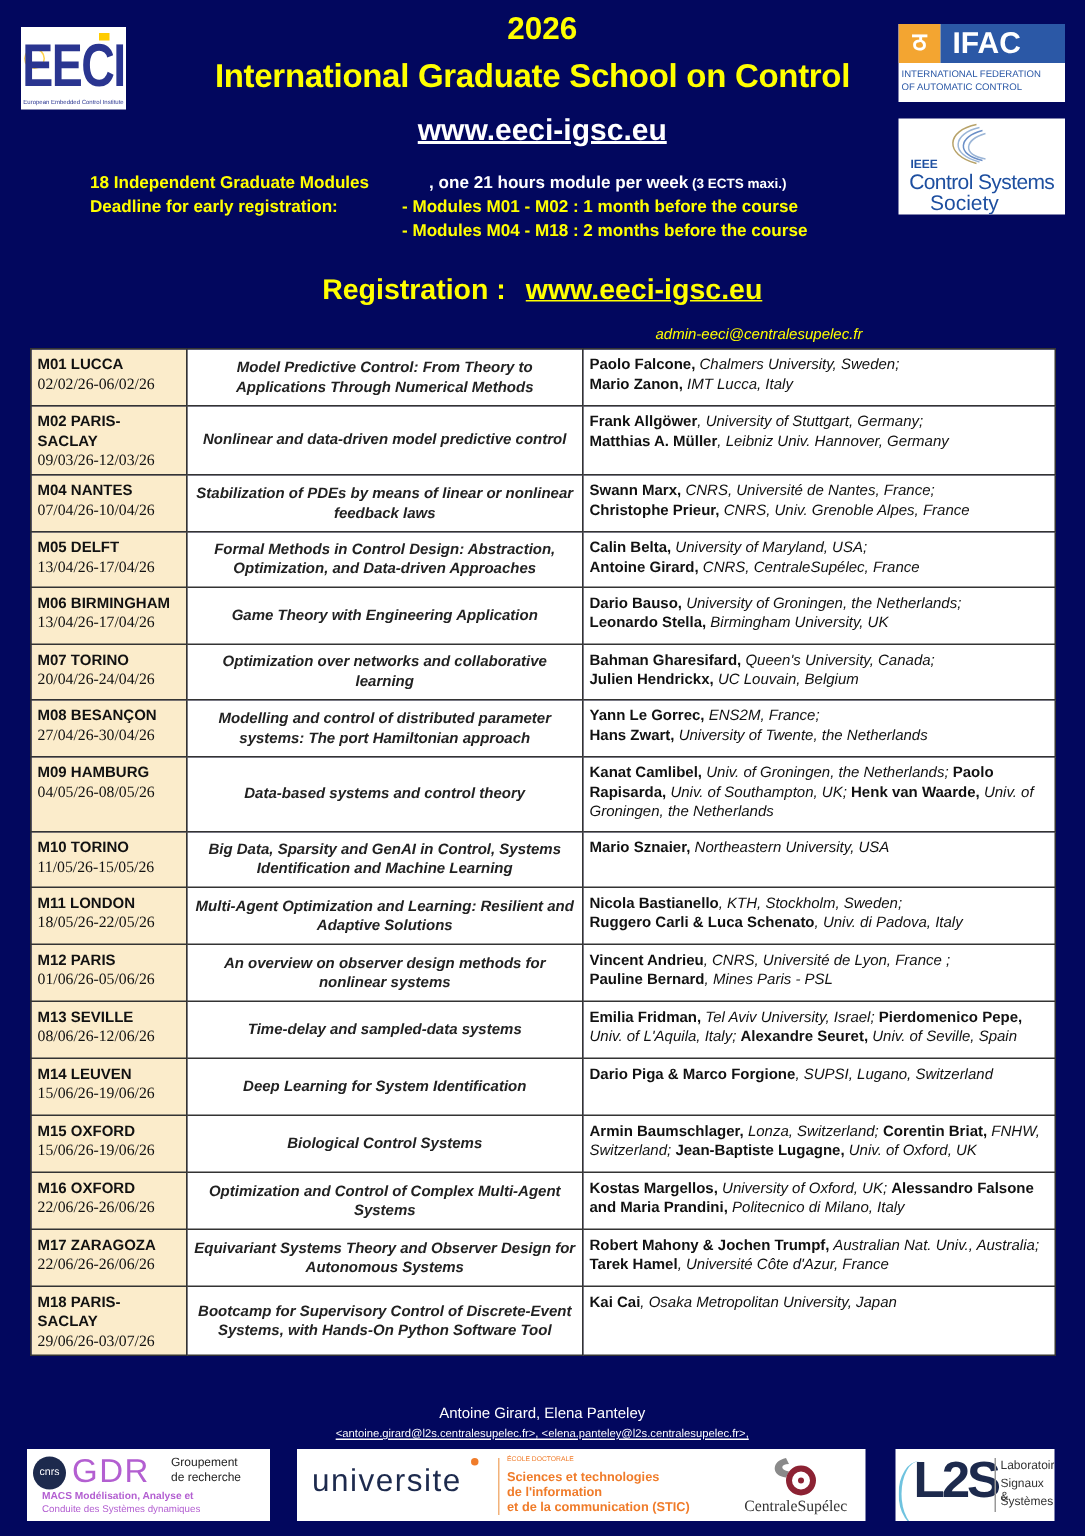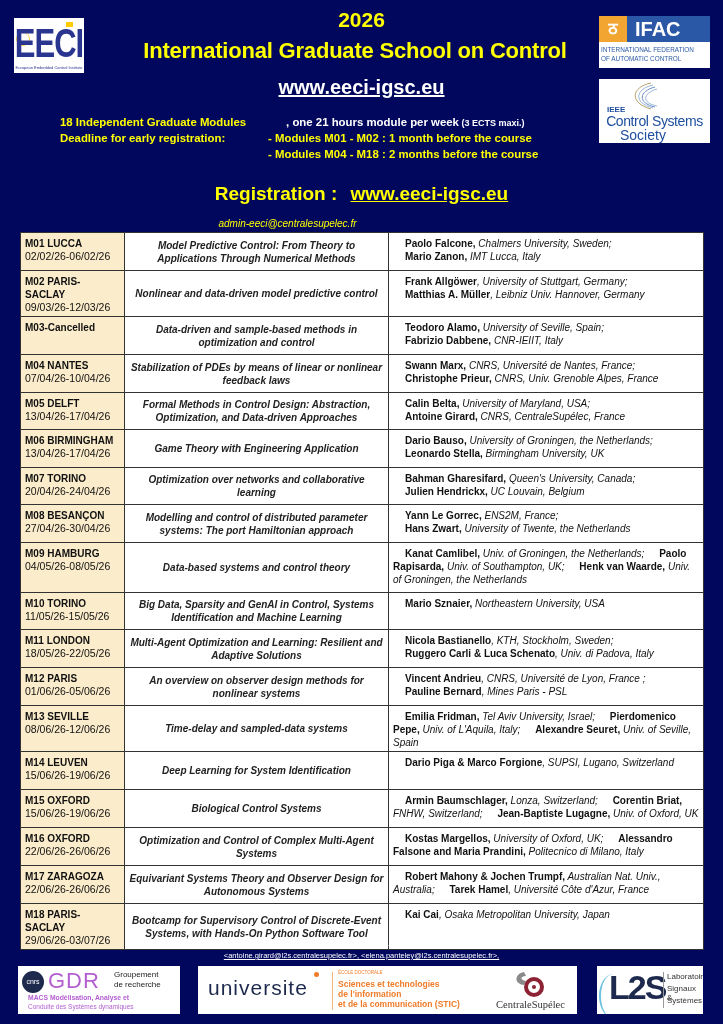--- a/index.html
+++ b/index.html
@@ -6,30 +6,30 @@
   body { width:723px; height:1024px; background:#02075e; overflow:hidden; position:relative; font-family:"Liberation Sans", sans-serif; }
   .abs { position:absolute; }
   #year { left:0; width:723px; top:8px; text-align:center; font-size:21px; font-weight:bold; color:#ffff00; }
   #title { left:95px; width:520px; top:38px; text-align:center; font-size:22px; font-weight:bold; color:#ffff00; letter-spacing:-0.2px; }
   #site { left:0; width:723px; top:76px; text-align:center; font-size:20px; font-weight:bold; color:#ffffff; text-decoration:underline; }
   .info { left:60px; font-size:11.4px; font-weight:bold; color:#ffff00; white-space:nowrap; }
   .info .w { color:#ffffff;margin-left:40px; }
   .info .sm { font-size:9px; color:#ffffff; }
   #reg { left:0; width:723px; top:183px; text-align:center; font-size:19px; font-weight:bold; color:#ffff00; }
   #reg .url { text-decoration:underline; margin-left:8px; }
-  #admin { left:0; width:575px; top:218px; text-align:center; font-size:10px; font-style:italic; color:#ffff00; }
+  #admin { left:0; width:575px; top:218px; text-align:right; font-size:10px; font-style:italic; color:#ffff00; }
   .logo { background:#ffffff; overflow:hidden; }
   table { position:absolute; left:20px; top:232px; width:683px; border-collapse:collapse; table-layout:fixed; }
   td { border:1.5px solid #333333; font-size:10px; line-height:13px; padding:2px 4px; vertical-align:middle; color:#111111; background:#ffffff; }
   td.c1 { background:#fbeccb; vertical-align:top; padding-top:4px; }
   td.c1 .code { font-weight:bold; }
-  td.c1 .date { font-size:10.5px; }
+  td.c1 .date { font-size:10.5px;font-family:Liberation Serif, serif; }
   td.c2 { text-align:center; font-style:italic; font-weight:bold; color:#222; }
   td.c3 { vertical-align:top; padding-top:4px; }
-  td.c3 b { font-weight:bold;margin-left:12px; }
+  td.c3 b { font-weight:bold; }
   td.c3 i { font-style:italic; font-weight:normal; }
   #contact-names { left:0; width:723px; top:937px; text-align:center; font-size:10px; color:#ffffff; }
   #contact-emails { left:0; width:723px; top:951px; text-align:center; font-size:7.5px; color:#ffffff;text-decoration:underline; }
 </style>
 </head>
 <body>
 
 <div class="abs logo" style="left:14px;top:18px;width:70px;height:55px;">
   <div style="position:absolute;left:4px;top:6px;width:62px;height:4px;font-size:3px;color:#888;"></div>
   <div style="position:absolute;left:52px;top:4px;width:7px;height:5px;background:#ffcc00;"></div>
@@ -92,28 +92,20 @@
       <tr style="height: 37px;">
         <td class="c1">
           <div class="code">M02 PARIS-SACLAY</div>
           <div class="date">09/03/26-12/03/26</div>
         </td>
         <td class="c2">Nonlinear and data-driven model predictive control</td>
         <td class="c3"><b>Frank Allgöwer</b><i>, University of Stuttgart, Germany;</i><br><b>Matthias A. Müller</b><i>, Leibniz Univ. Hannover, Germany</i></td>
       </tr>
       <tr style="height: 38px;">
         <td class="c1">
-          <div class="code">M03-Cancelled</div>
-          <div class="date"></div>
-        </td>
-        <td class="c2">Data-driven and sample-based methods in optimization and control</td>
-        <td class="c3"><b>Teodoro Alamo,</b><i> University of Seville, Spain;</i><br><b>Fabrizio Dabbene,</b><i> CNR-IEIIT, Italy</i></td>
-      </tr>
-      <tr style="height: 38px;">
-        <td class="c1">
           <div class="code">M04 NANTES</div>
           <div class="date">07/04/26-10/04/26</div>
         </td>
         <td class="c2">Stabilization of PDEs by means of linear or nonlinear feedback laws</td>
         <td class="c3"><b>Swann Marx,</b><i> CNRS, Université de Nantes, France;</i><br><b>Christophe Prieur,</b><i> CNRS, Univ. Grenoble Alpes, France</i></td>
       </tr>
       <tr style="height: 37px;">
         <td class="c1">
           <div class="code">M05 DELFT</div>
           <div class="date">13/04/26-17/04/26</div>

